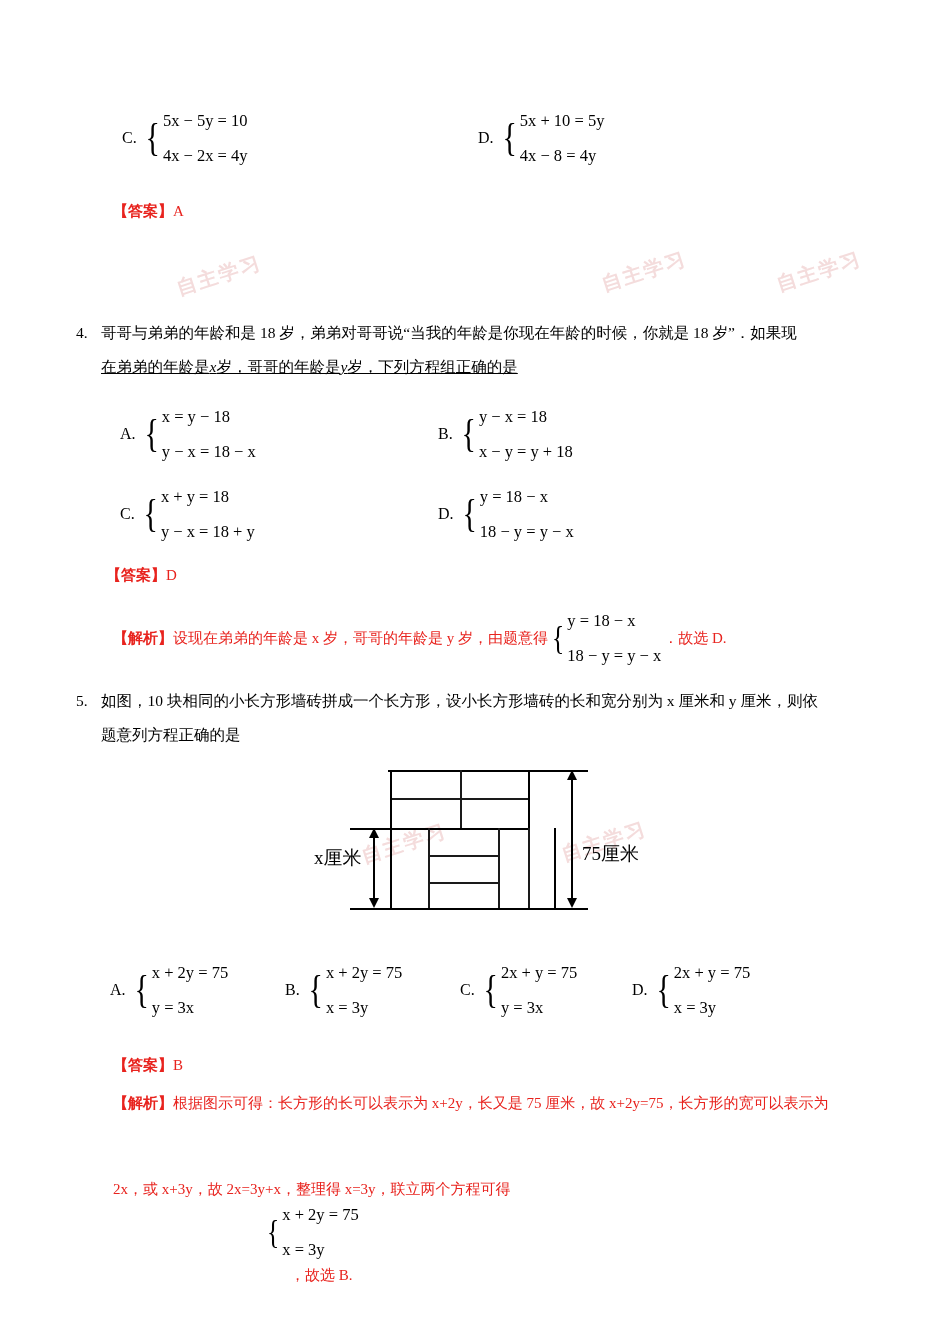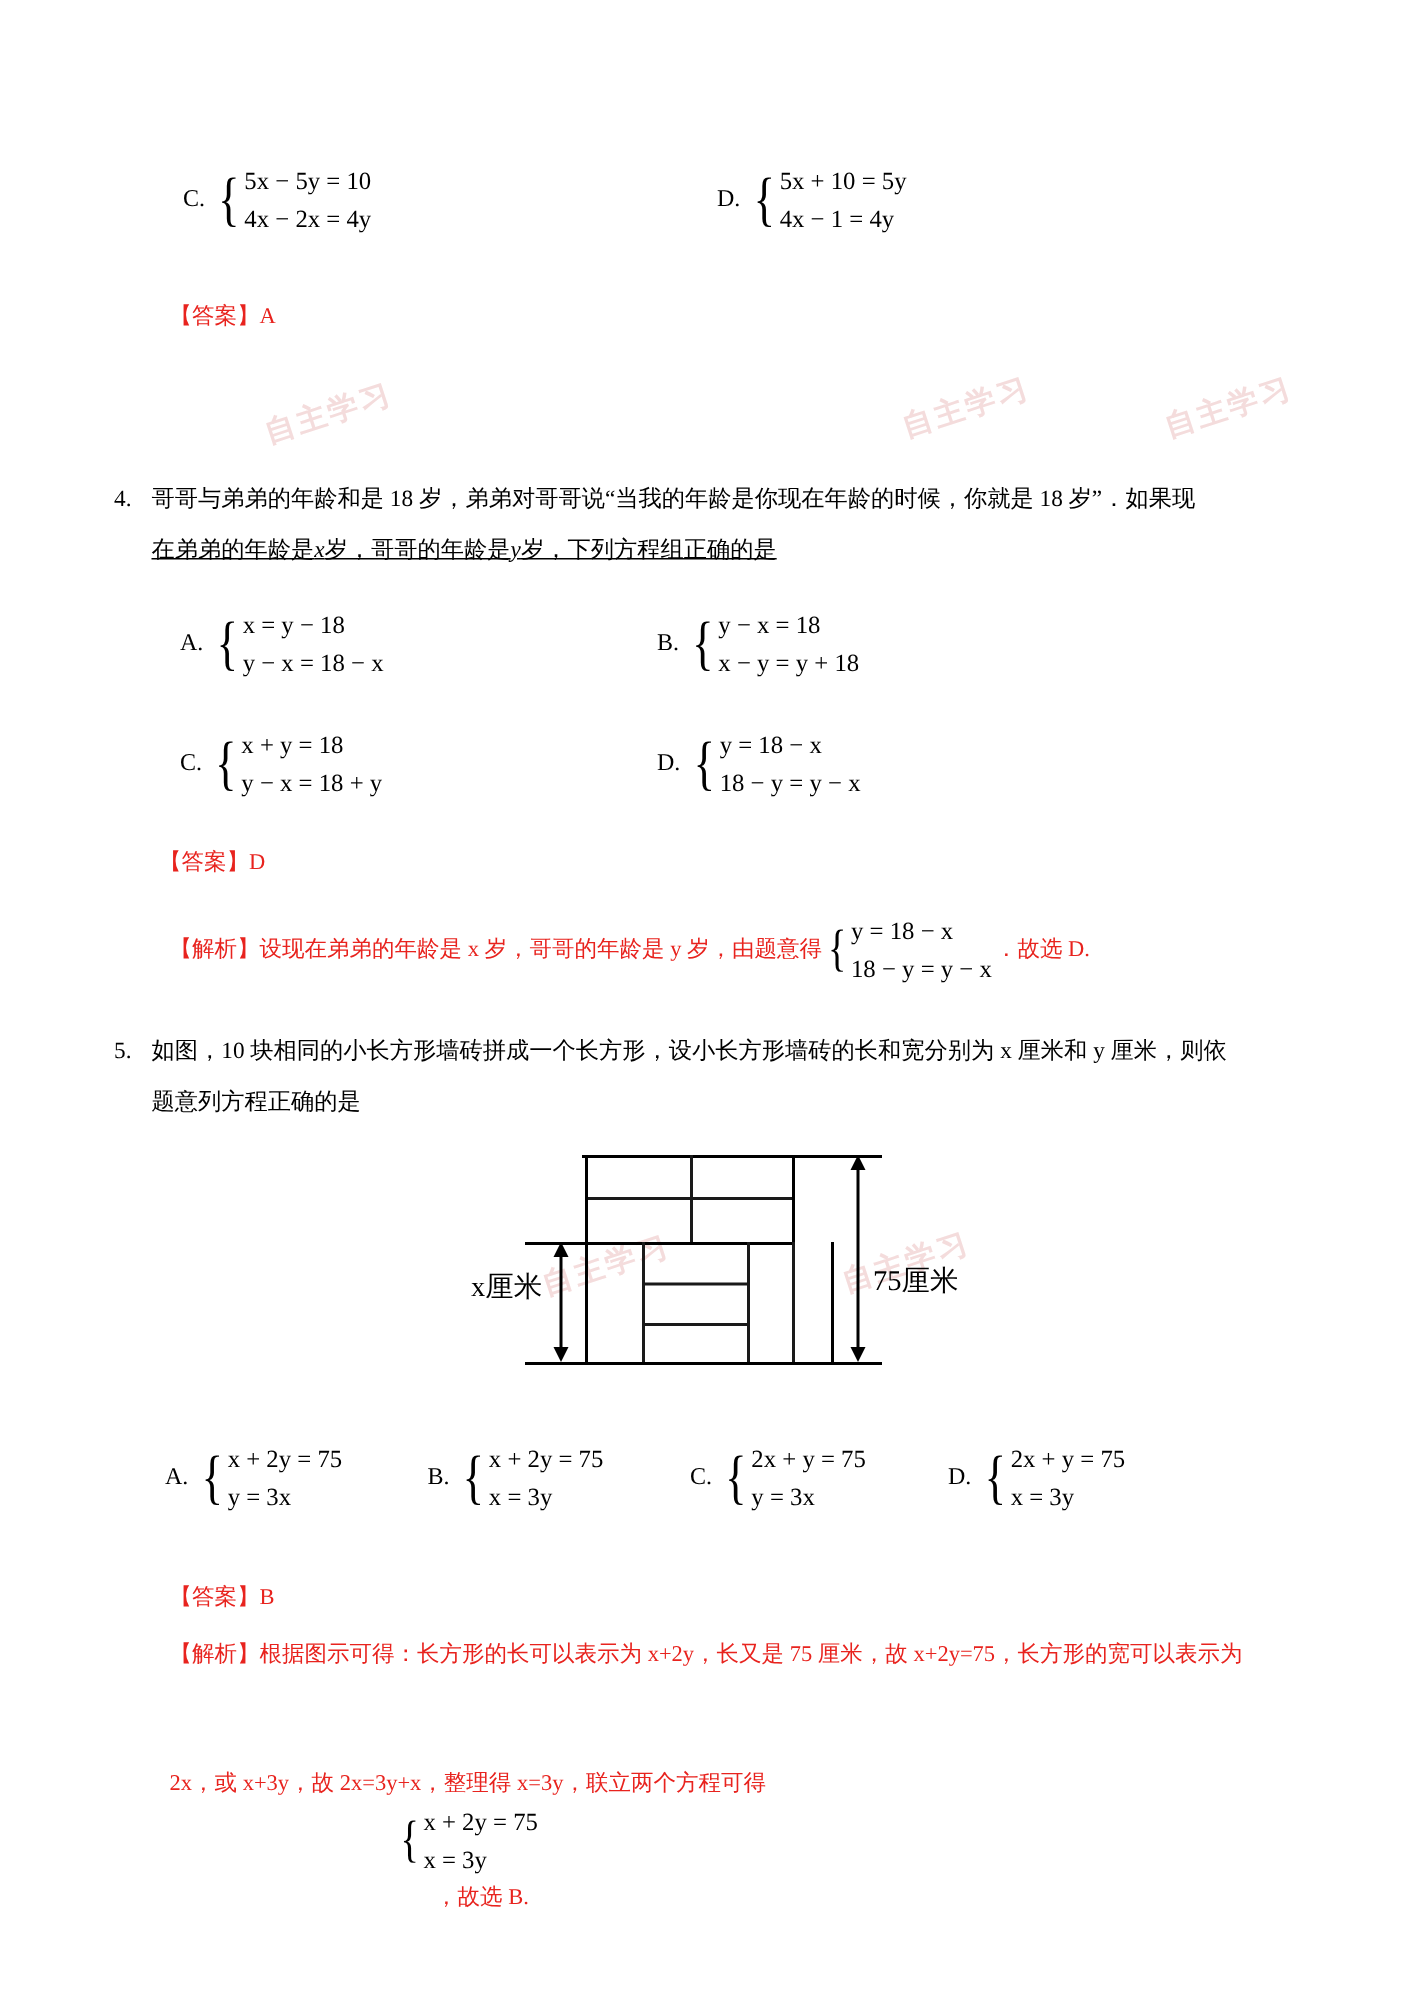--- a/index.html
+++ b/index.html
@@ -42,21 +42,21 @@
   .q-text {
     font-size: 15.5px;
     line-height: 26px;
     color: #000;
   }
   .red {
     color: #e8231e;
     font-size: 15px;
     line-height: 26px;
   }
-  .red-b { font-weight: normal; }
+  .red-b { font-weight: bold; }
 
   .opt-label {
     font-size: 16px;
     font-family: "Liberation Serif", serif;
   }
 
   
   .sys {
     display: inline-flex;
     align-items: center;
@@ -69,20 +69,21 @@
     font-weight: 300;
     margin-right: 1px;
     transform: scaleX(0.75);
     display: inline-block;
   }
   .brace.small { font-size: 34px; }
   .eqs {
     display: inline-flex;
     flex-direction: column;
     justify-content: flex-end;
+    gap: 10px;
   }
   .eq {
     font-size: 16.5px;
     line-height: 25px;
     font-family: "Liberation Serif", serif;
     white-space: nowrap;
   }
 
   .optgrp { position: absolute; display: flex; align-items: center; }
   .optgrp .opt-label { margin-right: 6px; }
@@ -137,21 +138,21 @@
       </span>
     </span>
   </div>
 
   <div class="optgrp" style="left:478px; top:108px;">
     <span class="opt-label">D.</span>
     <span class="sys">
       <span class="brace">{</span>
       <span class="eqs">
         <span class="eq">5x + 10 = 5y</span>
-        <span class="eq">4x − 1 = 4y</span>
+        <span class="eq">4x − 8 = 4y</span>
       </span>
     </span>
   </div>
 
   <div class="blk red" style="left:113px; top:198px;">
     <span class="red-b">【答案】</span><span>A</span>
   </div>
 
 
   <div class="blk q-text" style="left:76px; top:320px;">

